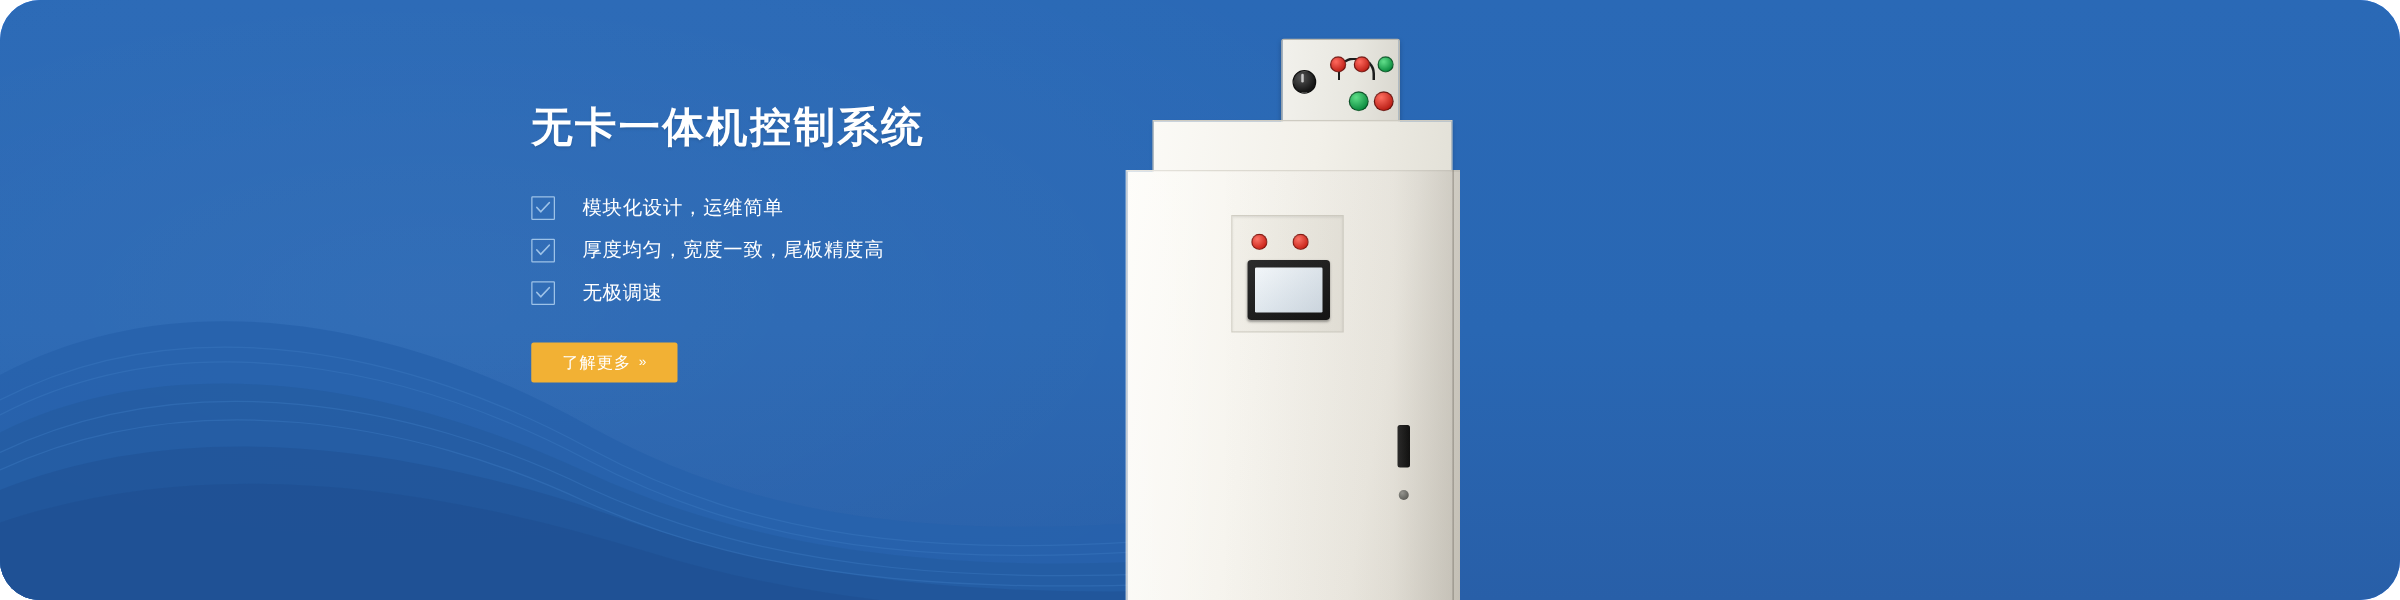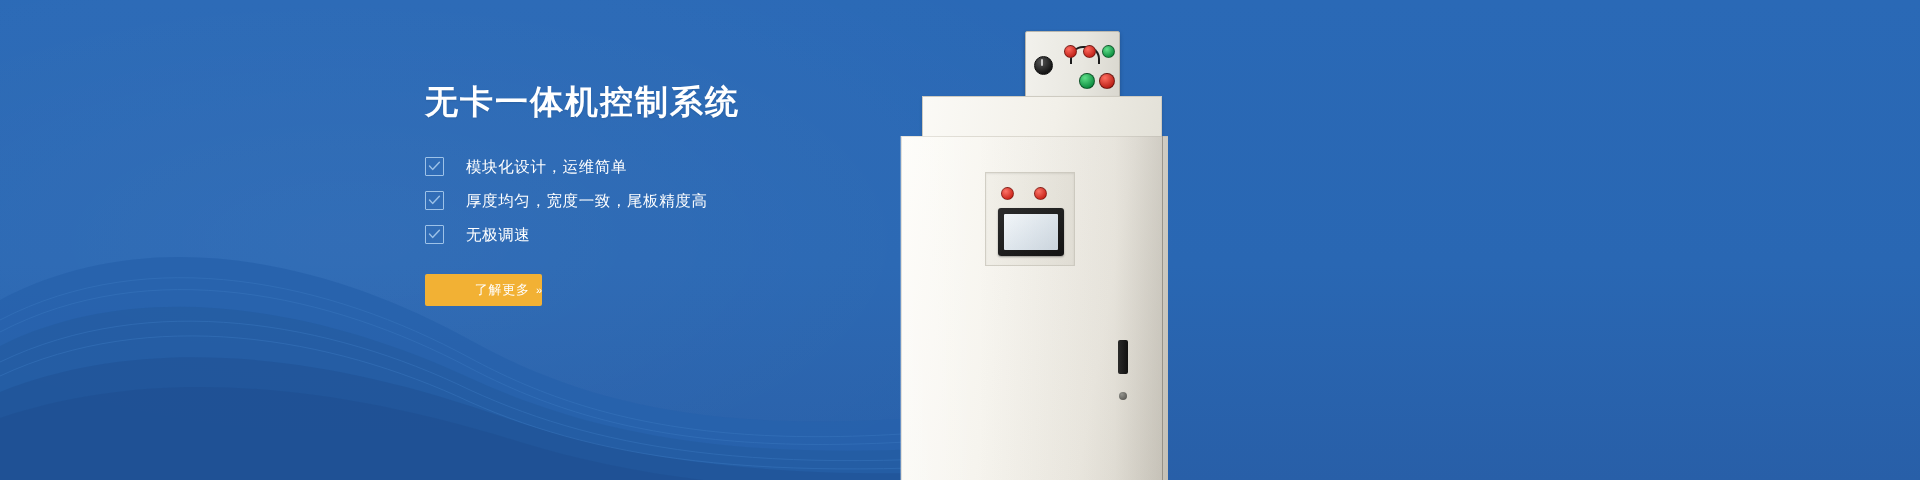--- a/index.html
+++ b/index.html
@@ -9,20 +9,21 @@
   }
   body {
     font-family: "Liberation Sans", sans-serif;
   }
   .banner {
     position: relative;
     width: 1920px;
     height: 480px;
     overflow: hidden;
     background: #3b82f6;
+    border-radius: 32px;
   }
   
   .bg-base {
     position: absolute;
     inset: 0;
     background: linear-gradient(180deg, #2a69b6 0%, #2967b3 55%, #285fa8 100%);
   }
   .bg-vign {
     position: absolute;
     inset: 0;
@@ -90,21 +91,21 @@
     font-size: 15.5px;
     color: #ffffff;
     letter-spacing: 0.6px;
     white-space: nowrap;
     line-height: 1;
   }
   .cta-wrap { margin-top: 23px; }
   .cta {
     display: inline-flex;
     align-items: center;
-    justify-content: flex-end;
+    justify-content: center;
     width: 117px;
     height: 32px;
     background: #f2b134;
     border: none;
     border-radius: 2px;
     cursor: pointer;
     padding: 0;
   }
   .cta-label {
     font-size: 13px;

